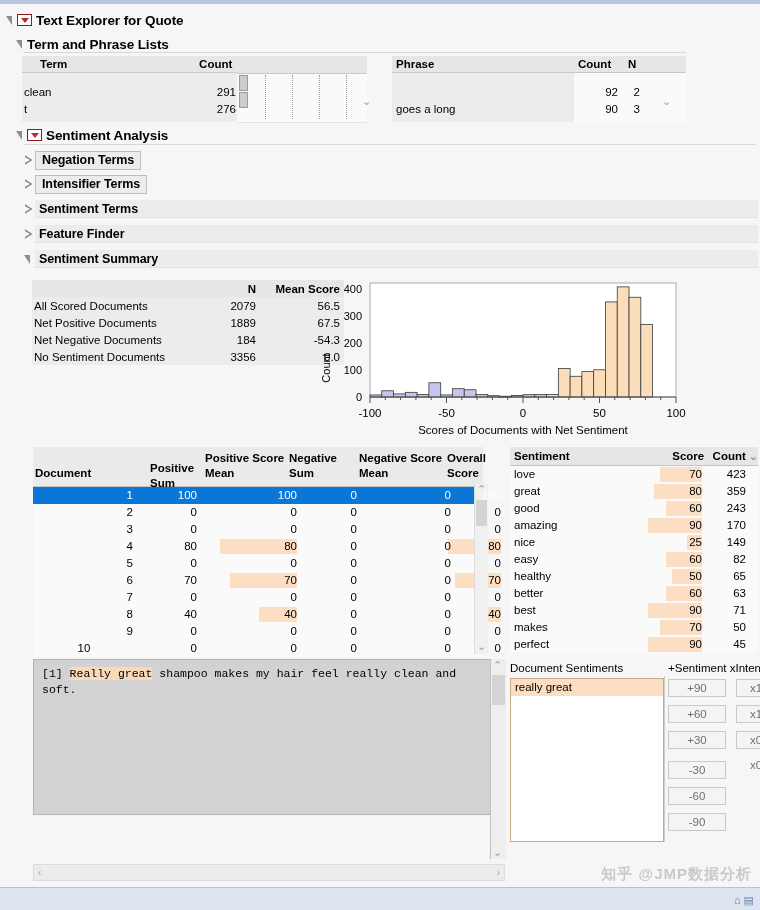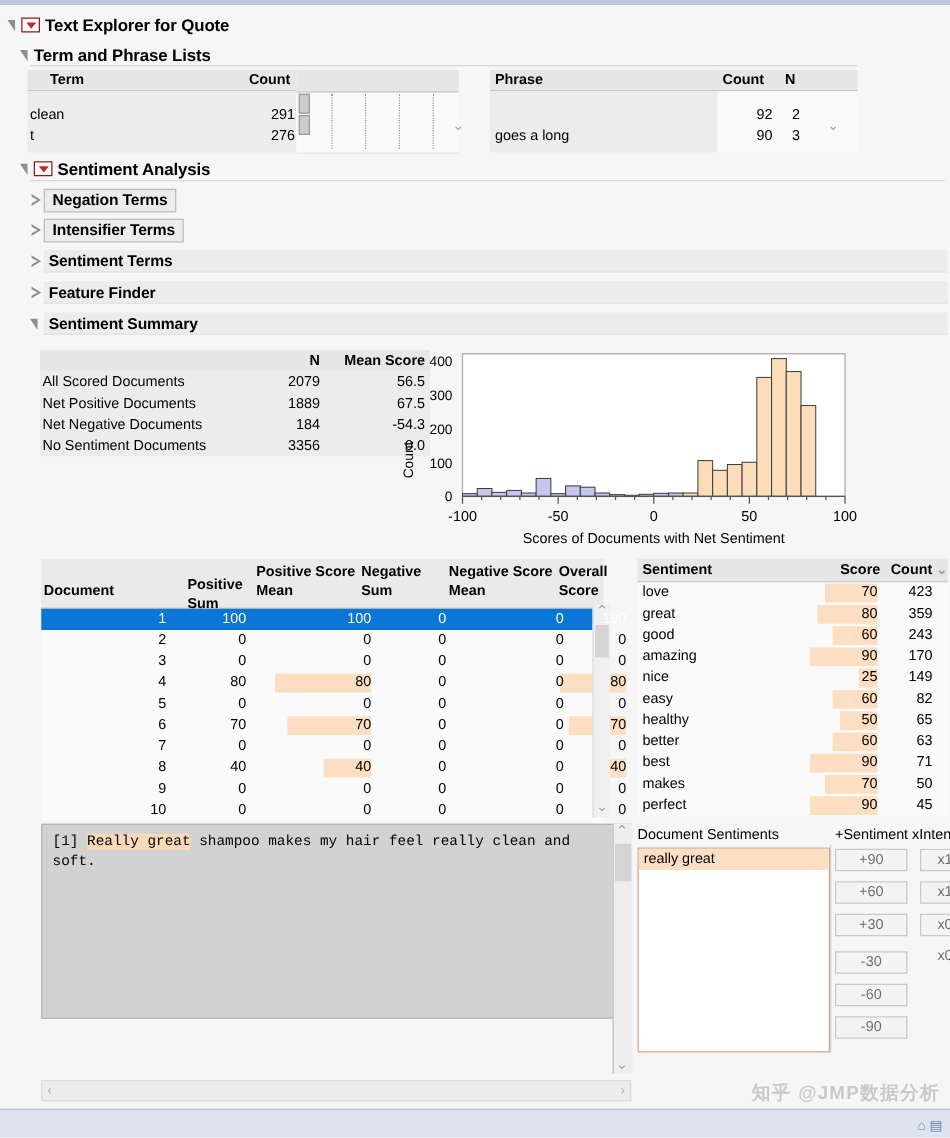--- a/index.html
+++ b/index.html
@@ -423,21 +423,21 @@
         </div>
         <div class="dt-row" style="position: relative;">
           <span class="hlv" style="position: absolute; left: 2px; width: 98px; text-align: right;">9</span>
           <span class="hlv" style="position: absolute; left: 104px; width: 60px; text-align: right;">0</span>
           <span class="hlv" style="position: absolute; left: 168px; width: 96px; text-align: right;">0</span>
           <span class="hlv" style="position: absolute; left: 268px; width: 56px; text-align: right;">0</span>
           <span class="hlv" style="position: absolute; left: 328px; width: 90px; text-align: right;">0</span>
           <span class="hlv" style="position: absolute; left: 402px; width: 66px; text-align: right;">0</span>
         </div>
         <div class="dt-row" style="position: relative;">
-          <span class="hlv" style="position: absolute; left: 2px; width: 98px; text-align: right;">10</span>
+          <span class="hlv" style="position: absolute; left: 2px; width: 98px; text-align: center;">10</span>
           <span class="hlv" style="position: absolute; left: 104px; width: 60px; text-align: right;">0</span>
           <span class="hlv" style="position: absolute; left: 168px; width: 96px; text-align: right;">0</span>
           <span class="hlv" style="position: absolute; left: 268px; width: 56px; text-align: right;">0</span>
           <span class="hlv" style="position: absolute; left: 328px; width: 90px; text-align: right;">0</span>
           <span class="hlv" style="position: absolute; left: 402px; width: 66px; text-align: right;">0</span>
         </div>
       </div>
   </div>
   <div style="position:absolute;left:474px;top:480px;width:13px;height:170px;background:#f0f0f0;border-left:1px solid #dcdcdc;">
     <div class="chev" style="position:absolute;left:2px;top:0;">⌃</div>

